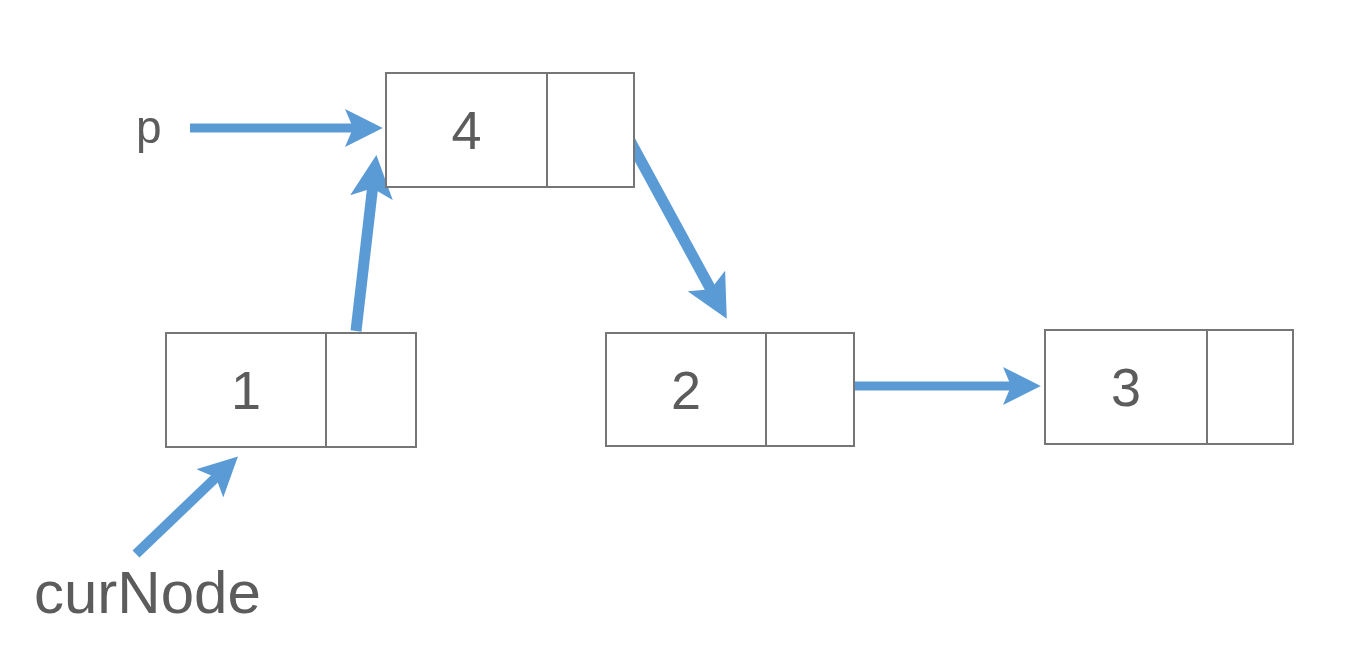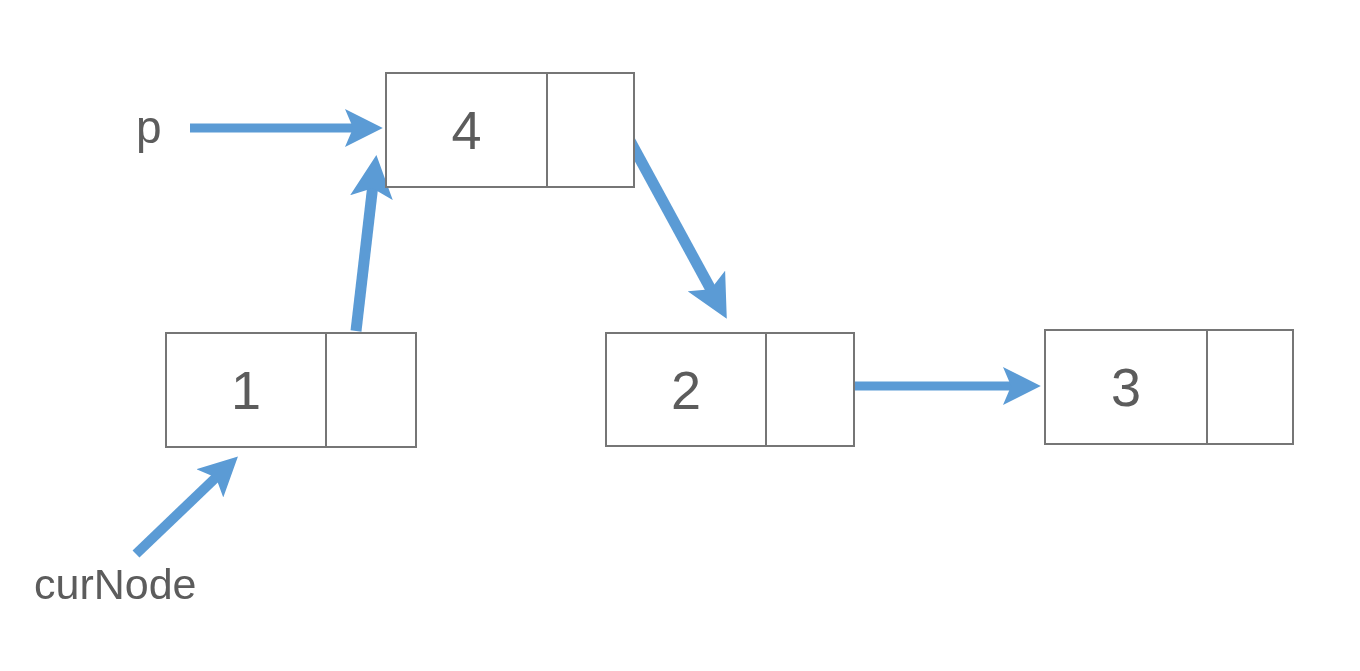--- a/index.html
+++ b/index.html
@@ -59,21 +59,21 @@
     user-select: none;
   }
   #label-p {
     left: 136px;
     top: 104px;
     font-size: 46px;
   }
   #label-curnode {
     left: 34px;
     top: 563px;
-    font-size: 43px;
+    font-size: 60px;
     text-align: center;
   }
   
   #arrows {
     position: absolute;
     left: 0;
     top: 0;
     width: 1360px;
     height: 671px;
     pointer-events: none;

